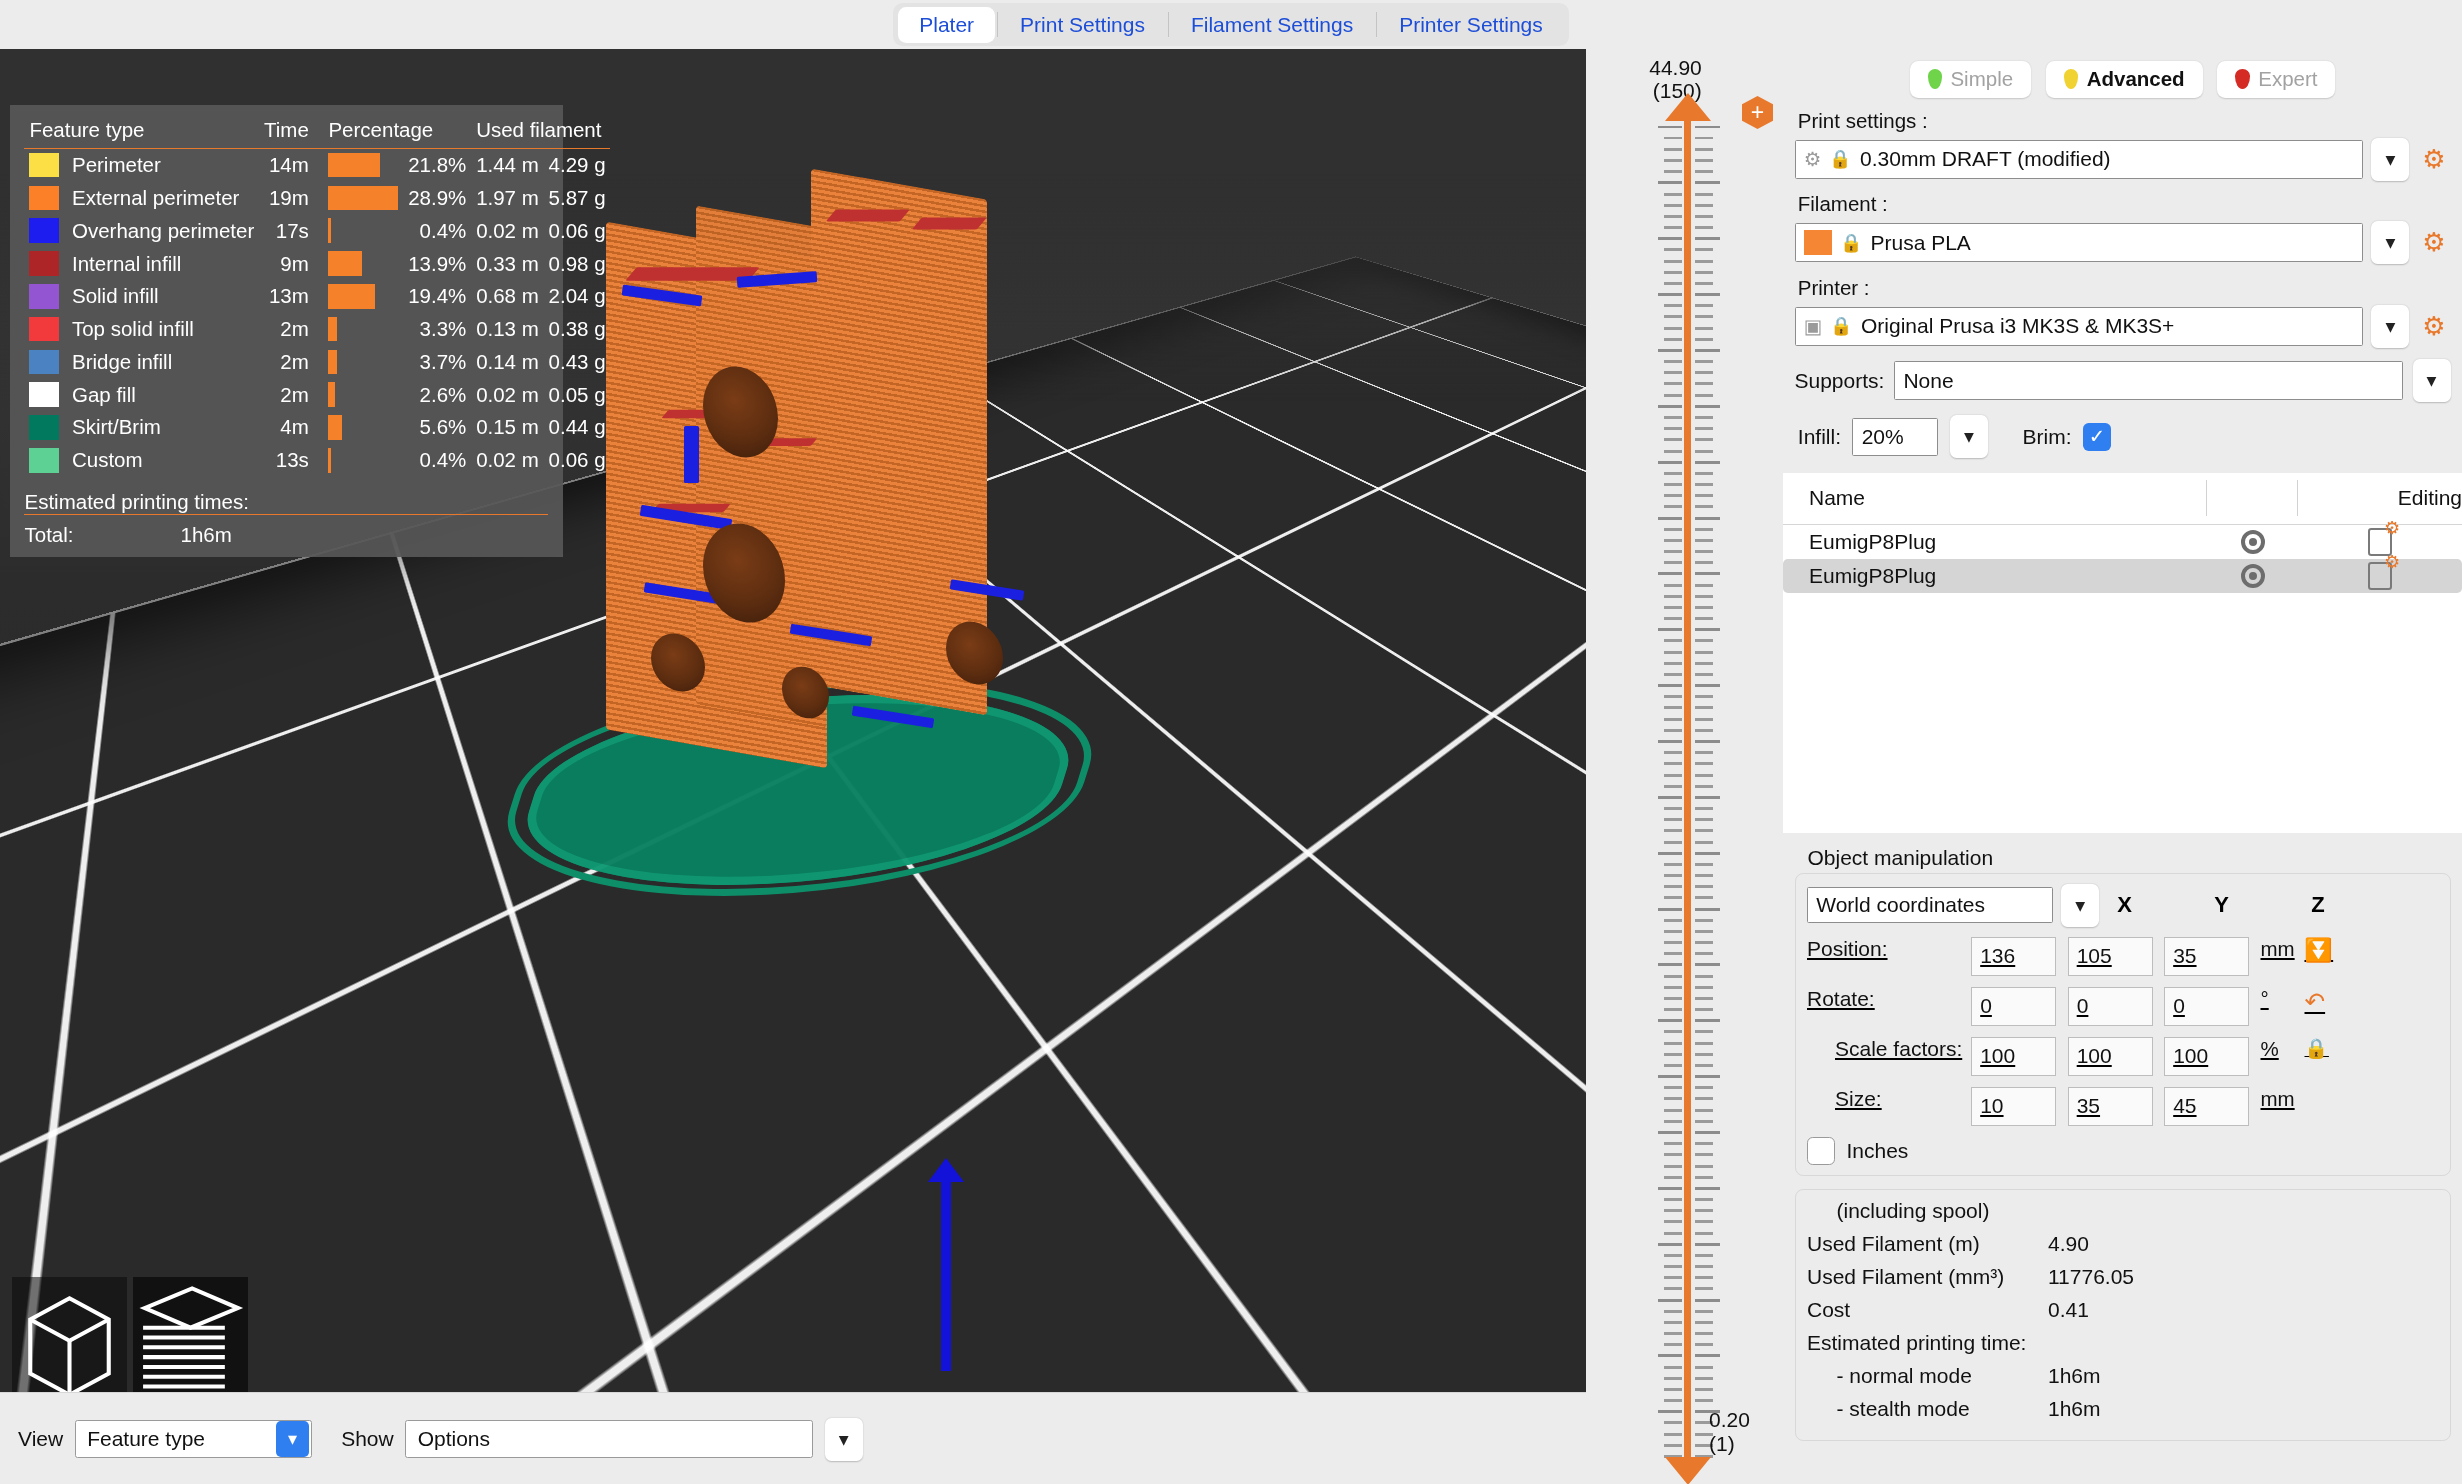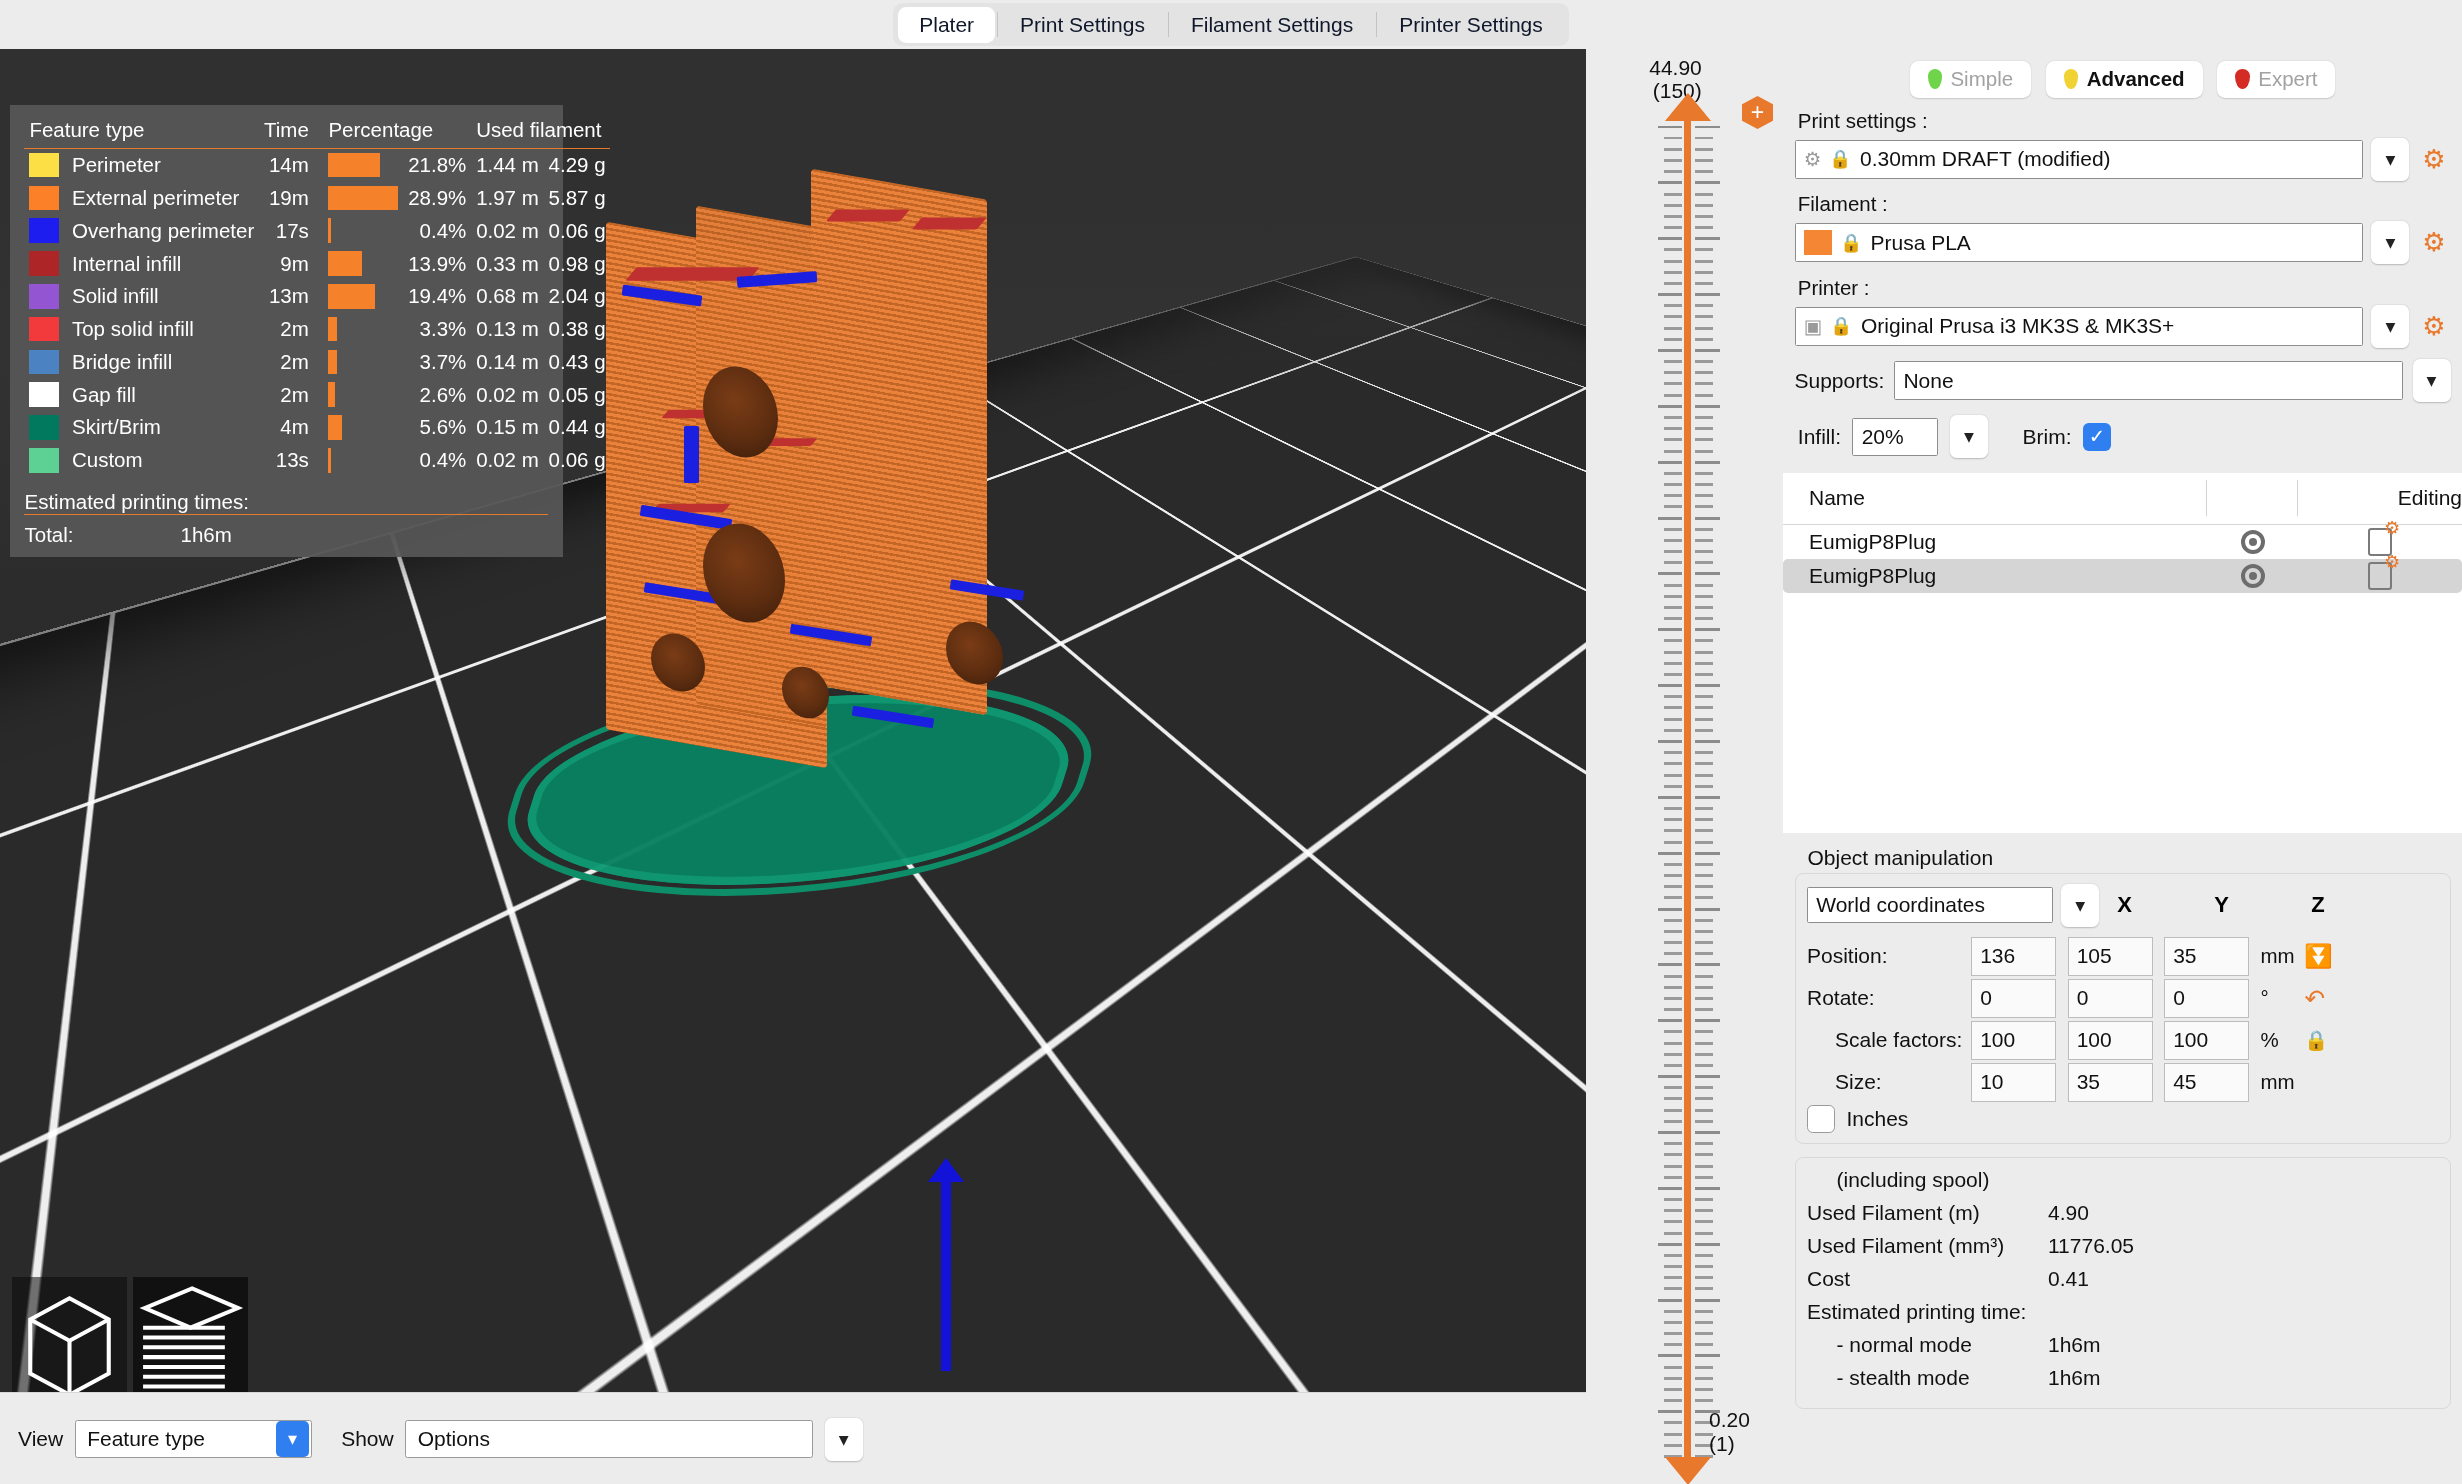--- a/index.html
+++ b/index.html
@@ -16,21 +16,21 @@
     position: absolute; left: 0; top: 0; width: 2462px; height: 49px;
     background: #ececec;
     display: flex; align-items: center; justify-content: center;
   }
   #tabstrip {
     display: flex; align-items: center;
     background: #e3e3e3; border-radius: 9.8px; height: 43px; padding: 0 4.9px;
   }
   .tab {
     height: 36px; padding: 0 21px; display: flex; align-items: center;
-    font-size: 21px; color: #0f172a; border-radius: 8.2px; white-space: nowrap;
+    font-size: 21px; color: #1d4ed8; border-radius: 8.2px; white-space: nowrap;
   }
   .tab.active { background: #ffffff; font-weight: 400; }
   .tabsep { width: 0.8px; height: 24.6px; background: #c4c4c4; margin: 0 1.6px; }
 
   
   #viewport {
     position: absolute; left: 0; top: 49px; width: 1586px; height: 1343px;
     background: #3b3b3b; overflow: hidden;
   }
   #vpsky {
@@ -243,21 +243,21 @@
   .objrow.sel { background: #d5d5d5; border-radius: 4.9px; }
   .objrow .oname { flex: 1; padding-left: 26px; }
   .objrow .oeye { width: 90px; display: flex; justify-content: center; }
   .objrow .oedit { width: 164px; display: flex; justify-content: center; }
 
   
   .group { margin-top: 13px; }
   .grouptitle { font-size: 21px; color: #111; padding-left: 13px; margin-bottom: 3.3px; }
   .groupbox { border: 0.8px solid #d8d8d8; border-radius: 8.2px; padding: 9.8px 11.5px; }
 
-  .omrow { display: flex; align-items: center; margin-bottom: 3px; }
+  .omrow { display: flex; margin-bottom: 11px; text-decoration: underline; }
   .omlabel { width: 164px; font-size: 21px; color: #111; }
   .omlabel.indent { padding-left: 28px; width: 164px; }
   .numfield {
     width: 85px; height: 39px; background: #fafafa; border: 0.8px solid #bdbdbd;
     font-size: 21px; color: #111; display: flex; align-items: center; padding: 0 8.2px;
     margin-right: 11.5px;
   }
   .unit { font-size: 20.5px; color: #111; width: 44px; }
 
   .infoline { display: flex; font-size: 21px; color: #111; margin-bottom: 9px; }

